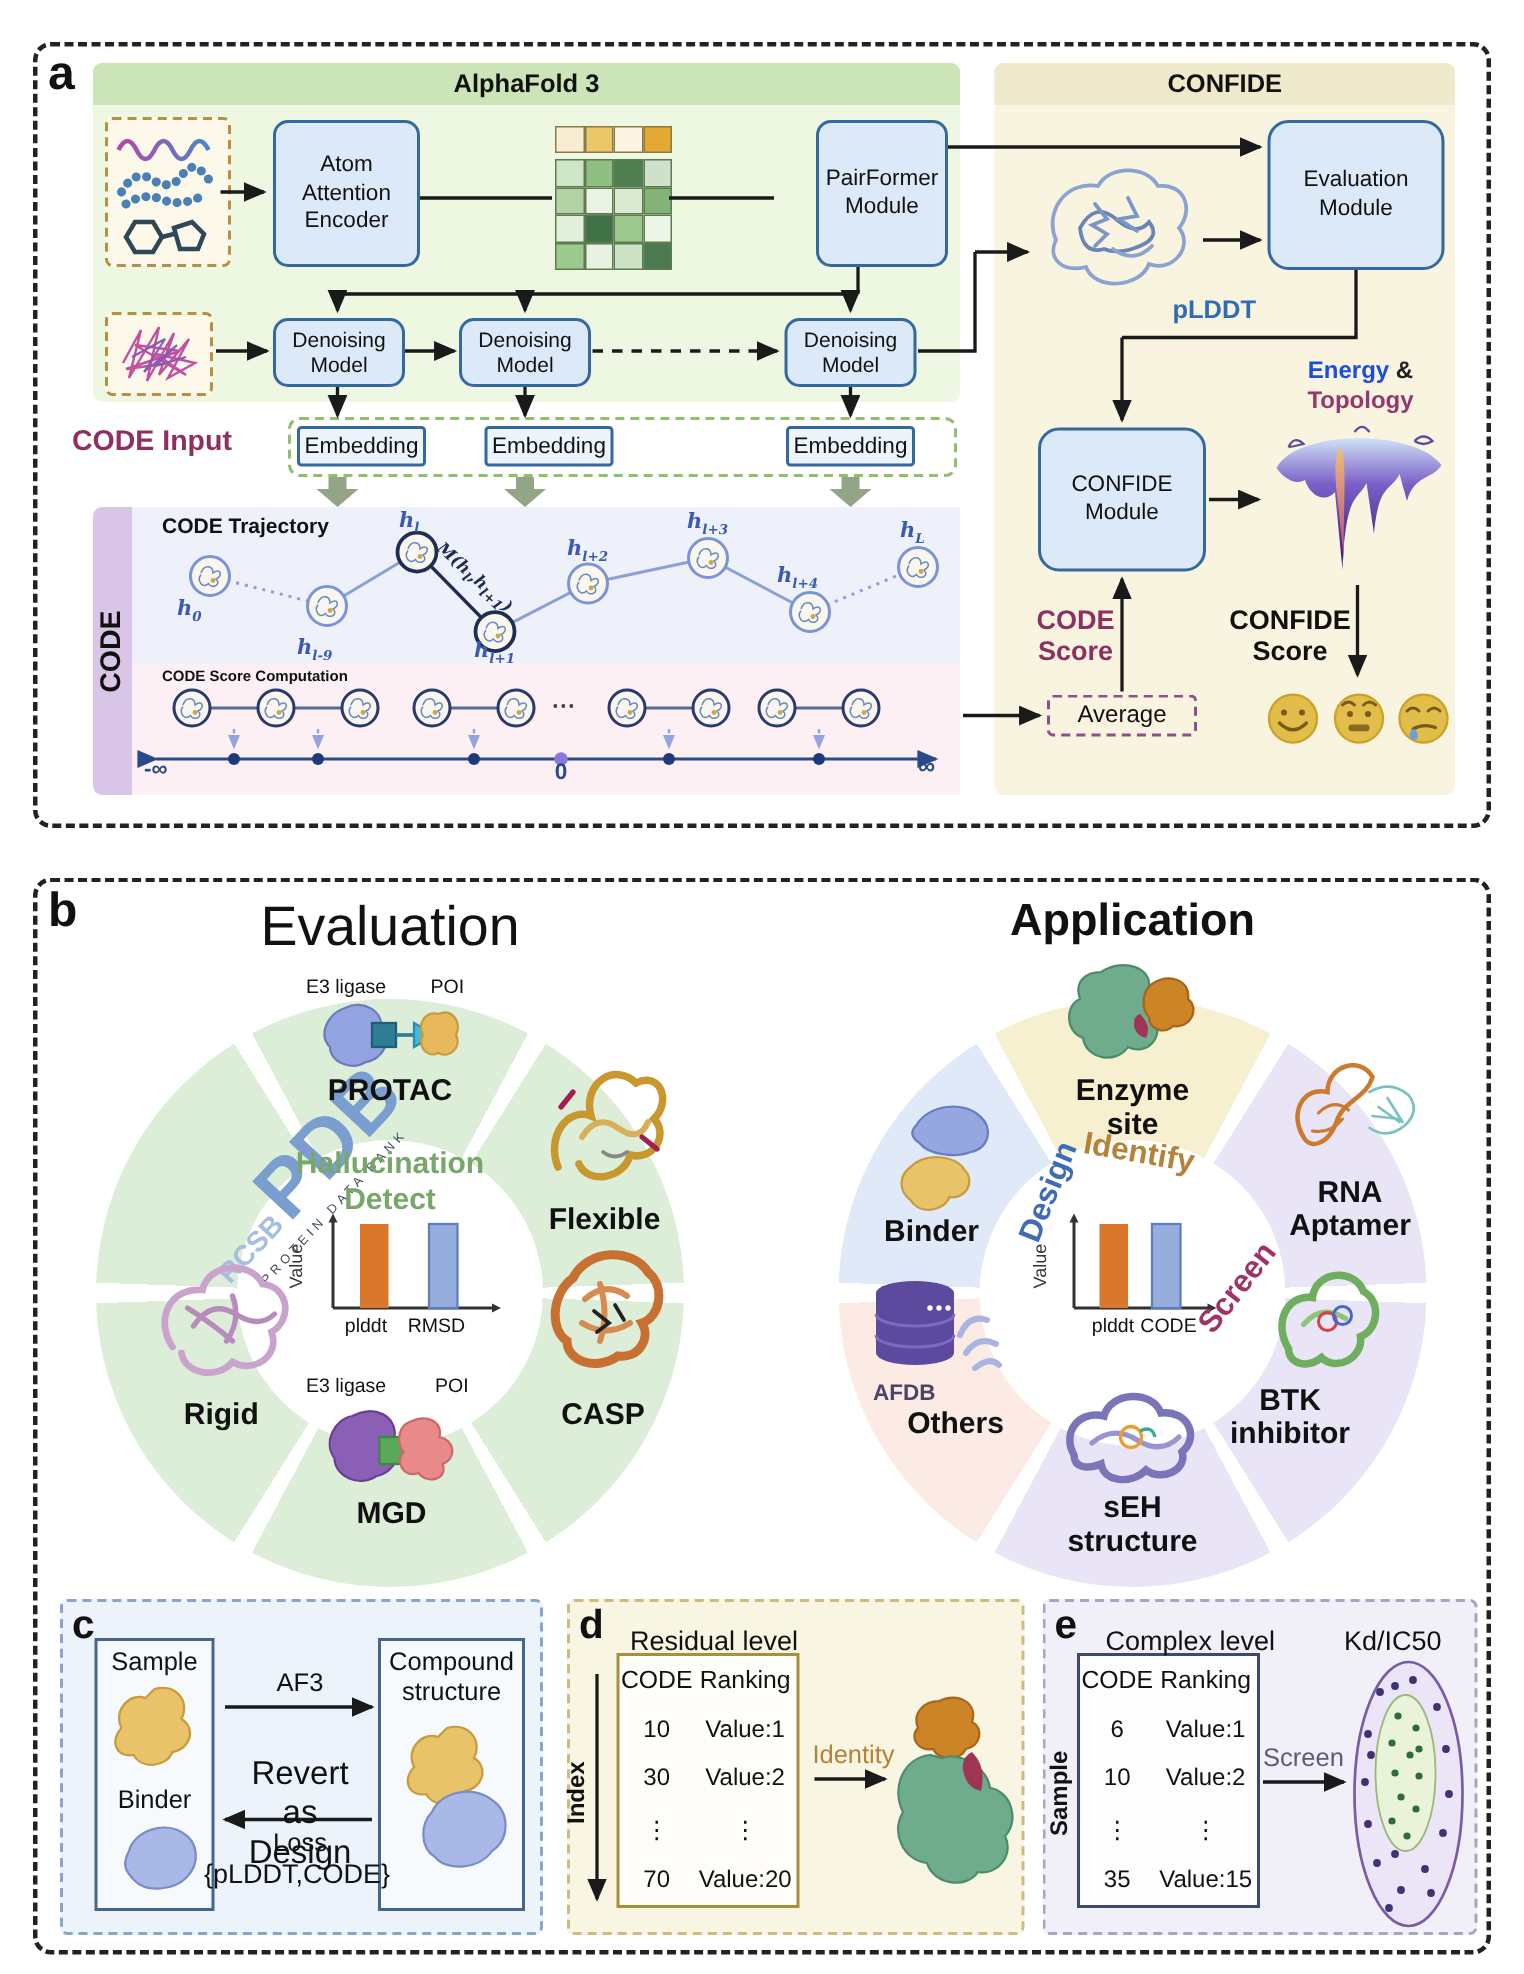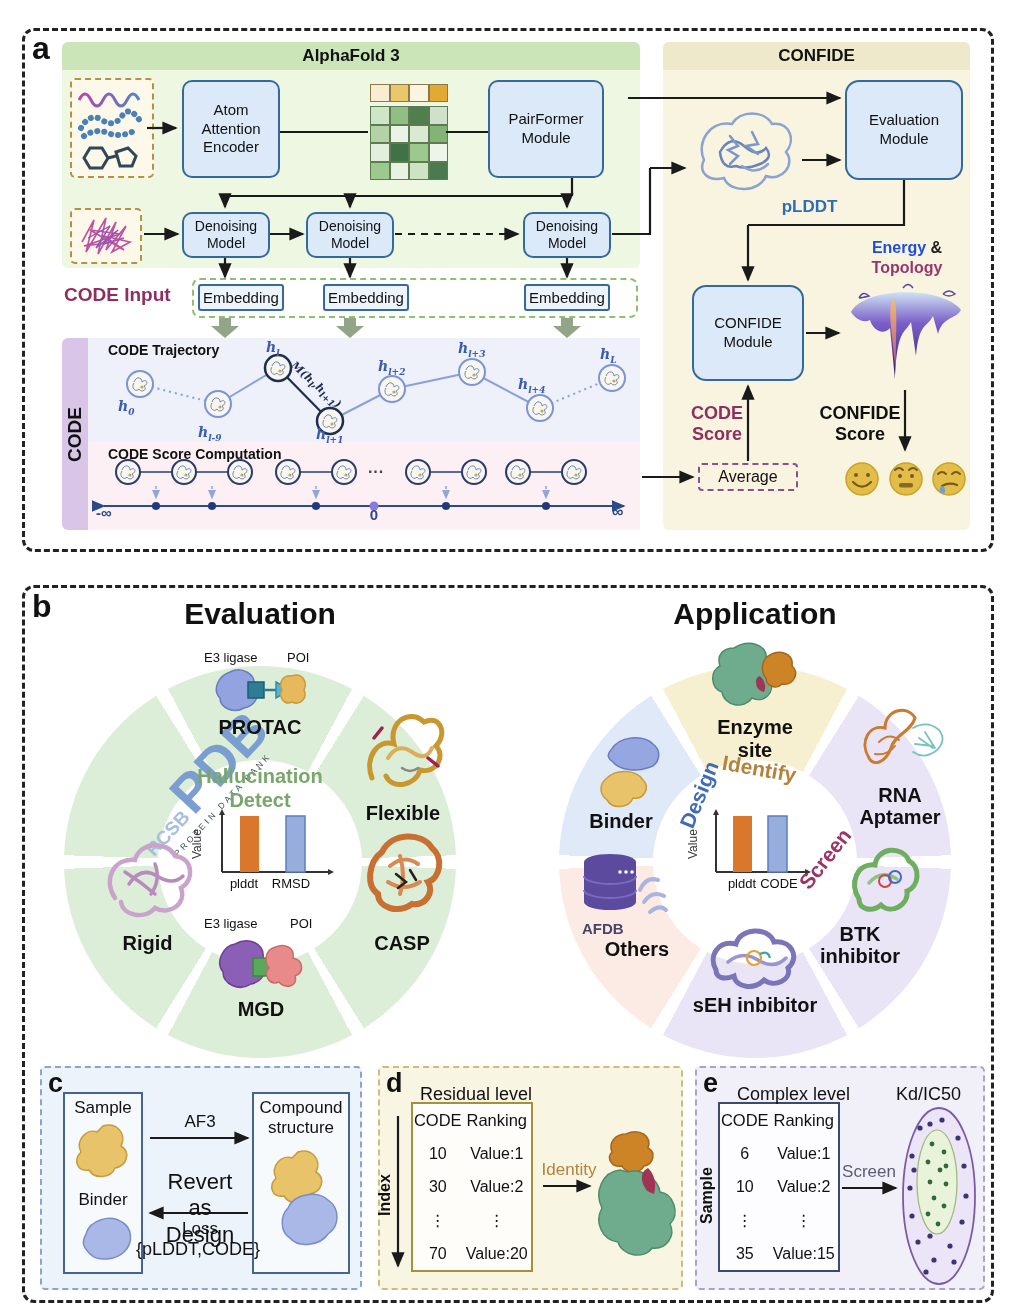--- a/index.html
+++ b/index.html
@@ -128,45 +128,45 @@
   <div style="border: 1px solid rgb(95, 122, 80); background: rgb(226, 239, 220);"></div>
   <div style="border: 1px solid rgb(95, 122, 80); background: rgb(63, 115, 71);"></div>
   <div style="border: 1px solid rgb(95, 122, 80); background: rgb(156, 201, 142);"></div>
   <div style="border: 1px solid rgb(95, 122, 80); background: rgb(237, 245, 233);"></div>
   <div style="border: 1px solid rgb(95, 122, 80); background: rgb(156, 201, 142);"></div>
   <div style="border: 1px solid rgb(95, 122, 80); background: rgb(232, 242, 226);"></div>
   <div style="border: 1px solid rgb(95, 122, 80); background: rgb(205, 227, 198);"></div>
   <div style="border: 1px solid rgb(95, 122, 80); background: rgb(74, 122, 79);"></div>
 </div>
 
-<div class="bbox" style="left:488px;top:80px;width:116px;height:98px">PairFormer Module</div>
+<div class="bbox" style="left:544px;top:80px;width:88px;height:98px">PairFormer Module</div>
 
 <div class="dashedbox" style="left:70px;top:208px;width:72px;height:56px"></div>
 <svg class="icon" style="left:76px;top:212px" width="60" height="48">
   <polyline points="6,30 18,8 10,40 30,6 22,42 40,10 30,38 50,14 36,40 54,30 28,24 48,38 14,18 44,22 8,34 38,30" stroke="#c050a0" stroke-width="1.6" fill="none"></polyline>
   <polyline points="12,26 34,14 20,36 42,18 28,32 48,26" stroke="#8a5ab5" stroke-width="1.4" fill="none"></polyline>
 </svg>
 
 <div class="bbox" style="left:182px;top:212px;width:88px;height:46px;font-size:14px">Denoising Model</div>
 <div class="bbox" style="left:306px;top:212px;width:88px;height:46px;font-size:14px">Denoising Model</div>
 <div class="bbox" style="left:523px;top:212px;width:88px;height:46px;font-size:14px">Denoising Model</div>
 
-<div class="txt" style="left:64px;top:284px;font-size:19px;font-weight:800;color:#8e2f62">CODE Input</div>
+<div class="txt" style="left:48px;top:284px;font-size:19px;font-weight:800;color:#8e2f62">CODE Input</div>
 <div class="abs" style="left:192px;top:278px;width:446px;height:40px;border:2.5px dashed #8fbf70;border-radius:8px;z-index:4"></div>
 <div class="ebox" style="left:198px;top:284px;width:86px;height:27px">Embedding</div>
 <div class="ebox" style="left:323px;top:284px;width:86px;height:27px">Embedding</div>
 <div class="ebox" style="left:524px;top:284px;width:86px;height:27px">Embedding</div>
 
 <div class="band" style="left:62px;top:338px;width:26px;height:192px;background:#d8c5e8;border-radius:6px 0 0 6px;display:flex;align-items:center;justify-content:center">
   <span class="vtext" style="font-weight:800;font-size:19px">CODE</span>
 </div>
 <div class="band" style="left:88px;top:338px;width:552px;height:104px;background:#eef0fa"></div>
 <div class="band" style="left:88px;top:442px;width:552px;height:88px;background:#fcf0f4"></div>
 <div class="txt" style="left:108px;top:342px;font-size:14px;font-weight:700">CODE Trajectory</div>
-<div class="txt" style="left:108px;top:446px;font-size:14px;font-weight:800">CODE Score Computation</div>
+<div class="txt" style="left:108px;top:446px;font-size:10px;font-weight:800">CODE Score Computation</div>
 
 <svg class="abs" style="left:88px;top:338px;z-index:4" width="552" height="104">
   <defs>
     <g id="np">
         <path d="M-6,-2 C-4,-8 2,-7 2,-2 C7,-6 9,0 4,2 C8,6 1,9 -1,5 C-5,9 -9,3 -6,-1" stroke="#6a88c0" stroke-width="1" fill="none"></path>
         <circle cx="2" cy="3" r="1.6" fill="#c9a84a"></circle>
       </g>
   </defs>
   <g stroke="#8aa0d8" stroke-width="2" fill="none">
     <line x1="52" y1="46" x2="130" y2="66" stroke-dasharray="2,4"></line>
@@ -322,21 +322,21 @@
 </svg>
 <svg class="icon" style="left:930px;top:460px" width="38" height="38">
   <circle cx="19" cy="19" r="16" fill="#e3bd4a" stroke="#c9a227" stroke-width="1.5"></circle>
   <path d="M8,14 Q12,10 16,14 M22,14 Q26,10 30,14" stroke="#7a5a1a" stroke-width="2" fill="none" stroke-linecap="round"></path>
   <path d="M12,26 Q19,22 27,25" stroke="#7a5a1a" stroke-width="2.2" fill="none" stroke-linecap="round"></path>
   <path d="M11,26 q-3,6 1,7 q4,1 3,-4 q-1,-3 -4,-3" fill="#6aa0d8"></path>
 </svg>
 
 <div class="panel" style="left:22px;top:585px;width:972px;height:718px"></div>
 <div class="plabel" style="left:32px;top:588px">b</div>
-<div class="txt ctr" style="left:140px;top:596px;width:240px;font-size:30px;font-weight:700">Evaluation</div>
+<div class="txt ctr" style="left:140px;top:596px;width:240px;font-size:37px;font-weight:400">Evaluation</div>
 <div class="txt ctr" style="left:635px;top:596px;width:240px;font-size:30px;font-weight:800">Application</div>
 
 <div class="wheel" style="left:64px;top:666px;width:392px;height:392px;background:conic-gradient(from -30deg,#fff 0 2deg,#dcedd8 2deg 58deg,#fff 58deg 62deg,#dcedd8 62deg 118deg,#fff 118deg 122deg,#dcedd8 122deg 178deg,#fff 178deg 182deg,#dcedd8 182deg 238deg,#fff 238deg 242deg,#dcedd8 242deg 298deg,#fff 298deg 302deg,#dcedd8 302deg 358deg,#fff 358deg 360deg)"></div>
 <div class="wheelhole" style="left:158px;top:760px;width:204px;height:204px"></div>
 
 <div class="small-label" style="left:204px;top:650px">E3 ligase</div>
 <div class="small-label" style="left:287px;top:650px">POI</div>
 <svg class="icon" style="left:212px;top:666px" width="96" height="50">
   <path d="M18,6 C30,0 44,8 42,20 C50,26 44,40 32,42 C22,48 8,42 8,32 C0,24 6,10 18,6 Z" fill="#92a3e0" stroke="#6a7cc0" stroke-width="1.5"></path>
   <rect x="36" y="16" width="16" height="16" fill="#2e7d94" stroke="#1e5d74" stroke-width="1.5"></rect>
@@ -446,21 +446,21 @@
   </div>
 
 <svg class="icon" style="left:702px;top:918px" width="106" height="74">
   <g fill="none" stroke-linecap="round">
     <path d="M14,52 C6,38 16,22 34,26 C38,10 66,8 72,24 C90,22 98,40 86,50 C90,62 72,70 62,62 C52,72 34,70 32,58 C22,62 14,60 14,52 Z" stroke="#7a74b8" stroke-width="5"></path>
     <path d="M26,44 q14,-12 30,-2 t28,-2" stroke="#9a94d0" stroke-width="3.5"></path>
   </g>
   <circle cx="52" cy="40" r="7" fill="none" stroke="#e8a030" stroke-width="2.2"></circle>
   <path d="M58,36 q8,-4 10,4" stroke="#3aa8a0" stroke-width="2.2" fill="none"></path>
 </svg>
-<div class="seg-label" style="left:690px;top:994px;width:130px">sEH inbibitor</div>
+<div class="seg-label" style="left:690px;top:994px;width:130px">sEH structure</div>
 
 <svg class="icon" style="left:578px;top:850px" width="92" height="72">
   <ellipse cx="32" cy="12" rx="26" ry="8" fill="#5b4a9e"></ellipse>
   <path d="M6,12 v40 a26,8 0 0 0 52,0 v-40" fill="#5b4a9e"></path>
   <path d="M6,26 a26,8 0 0 0 52,0 M6,40 a26,8 0 0 0 52,0" stroke="#7a6ac0" stroke-width="2" fill="none"></path>
   <circle cx="42" cy="22" r="1.8" fill="#fff"></circle>
     <circle cx="48" cy="22" r="1.8" fill="#fff"></circle>
     <circle cx="54" cy="22" r="1.8" fill="#fff"></circle>
   <g fill="none" stroke="#aab4e0" stroke-width="4" stroke-linecap="round">
     <path d="M62,40 q6,-14 18,-10 M66,52 q8,-12 20,-6 M72,62 q10,-8 16,-2"></path>

